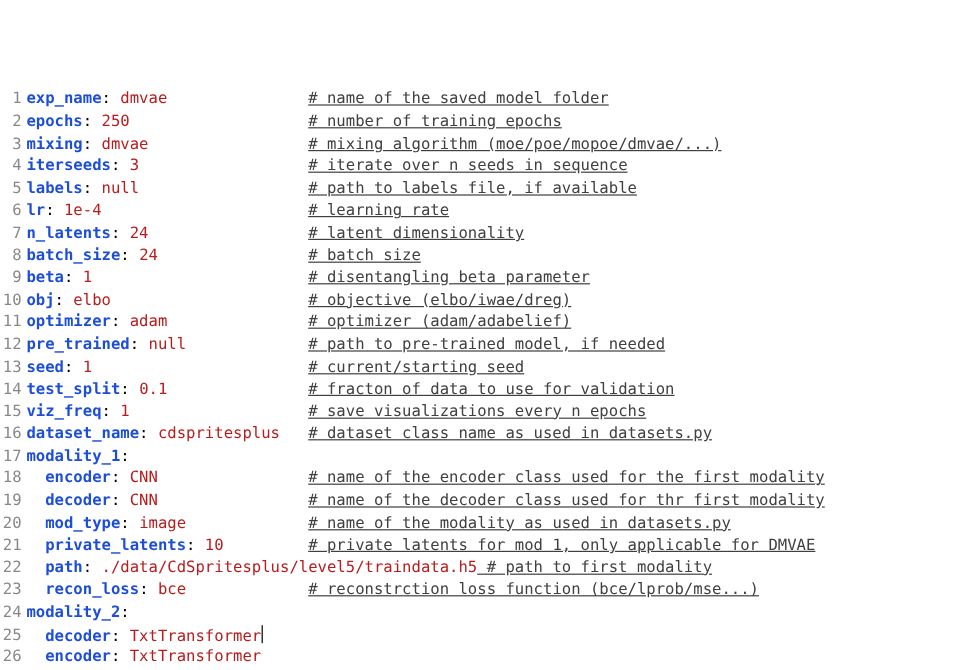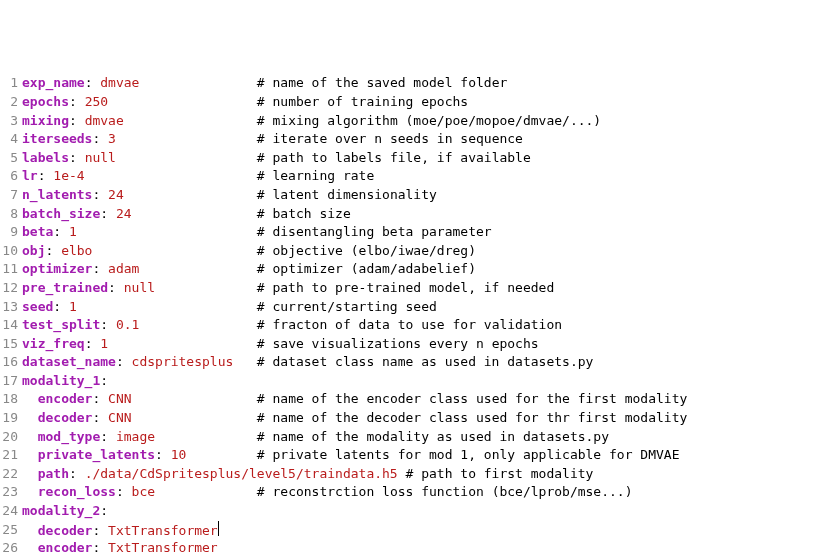--- a/index.html
+++ b/index.html
@@ -24,23 +24,23 @@
     width: 18px;
     text-align: right;
     color: #888888;
     padding-right: 4px;
     user-select: none;
     flex-shrink: 0;
   }
   .content {
     flex: 1;
   }
-  .key { color: #a21caf; font-weight: bold; }
+  .key { color: #1d4ed8; font-weight: bold; }
   .val { color: #b91c1c; }
-  .comment { color: #000000; }
+  .comment { color: #404040; text-decoration: underline; }
   .cursor {
     display: inline-block;
     width: 1px;
     height: 15px;
     background: #000;
     vertical-align: text-bottom;
     margin-bottom: 2px;
   }
 </style>
 </head>

